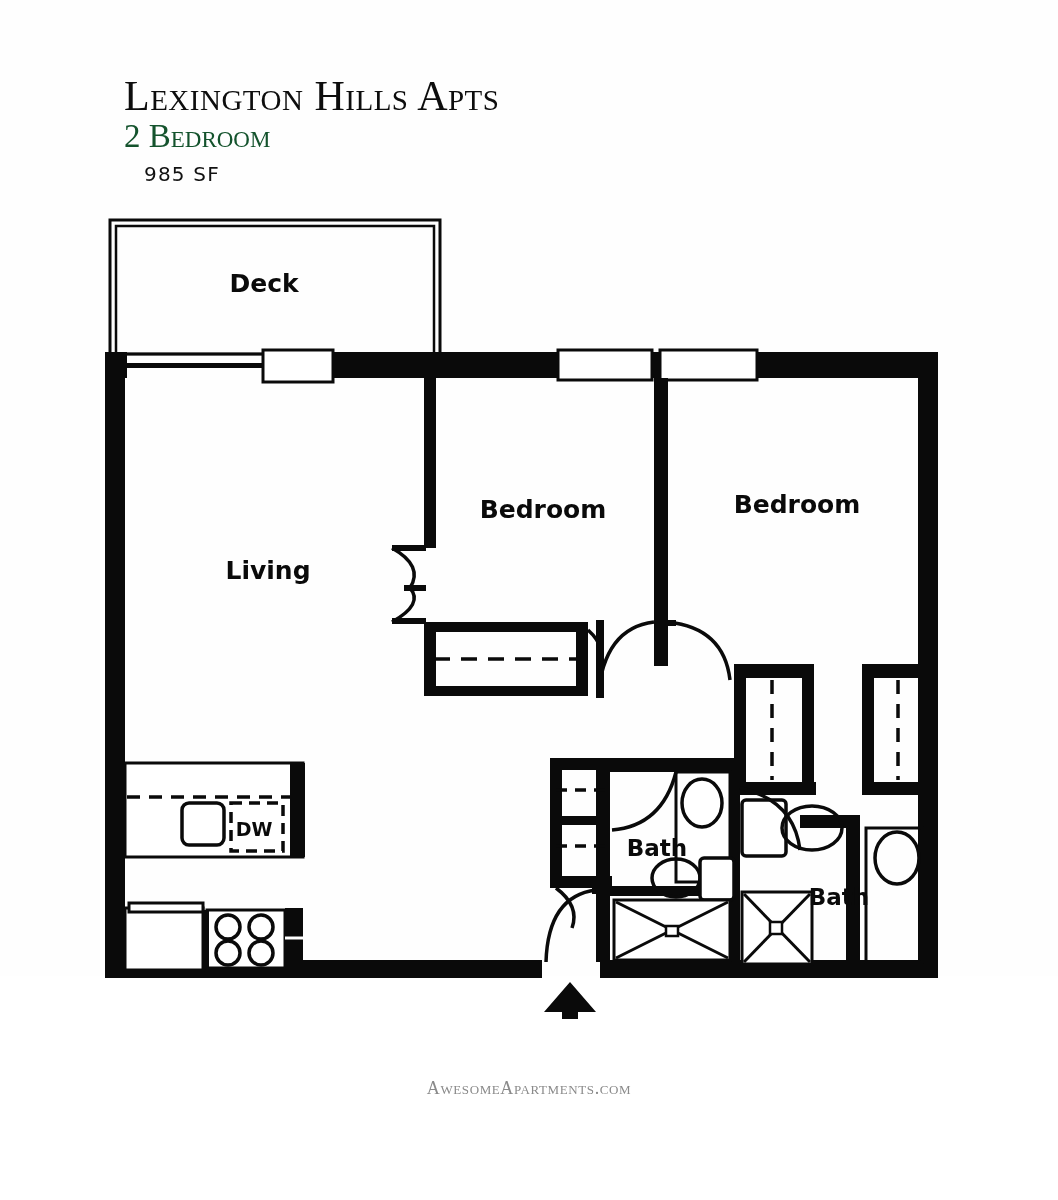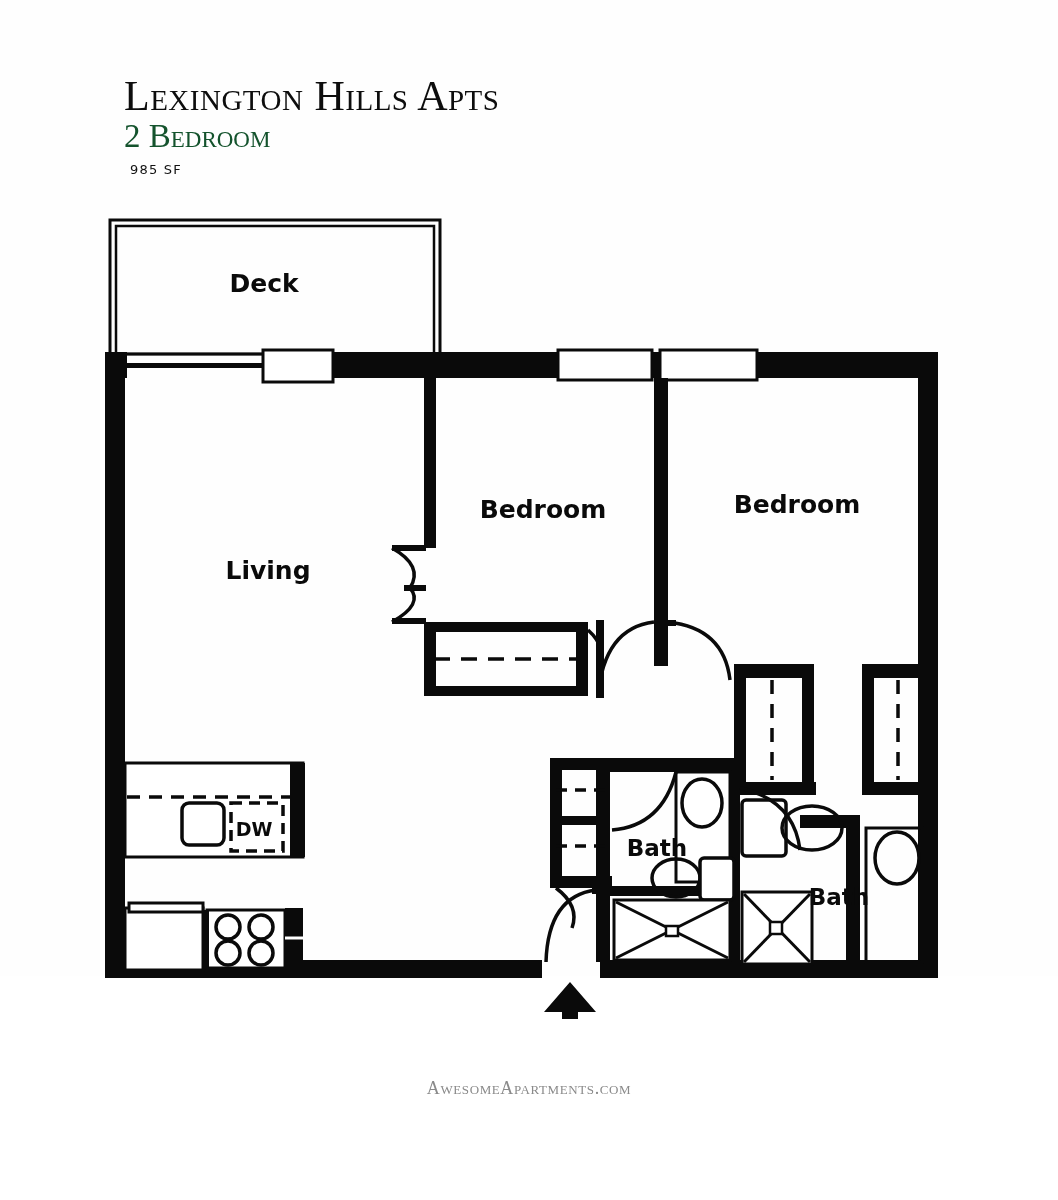--- a/index.html
+++ b/index.html
@@ -40,25 +40,25 @@
   .title-sub {
     font-family: "Liberation Serif", serif;
     font-size: 33px;
     color: #14532d;
     font-variant: small-caps;
     line-height: 1.15;
     white-space: nowrap;
   }
   .title-area {
     font-family: "DejaVu Sans", sans-serif;
-    font-size: 13px;
+    font-size: 20px;
     color: #111111;
     letter-spacing: 1.2px;
     margin-top: 6px;
-    margin-left: 6px;
+    margin-left: 20px;
     white-space: nowrap;
   }
   .footer {
     position: absolute;
     left: 0;
     top: 1078px;
     width: 1058px;
     text-align: center;
     font-family: "Liberation Serif", serif;
     font-size: 18px;

